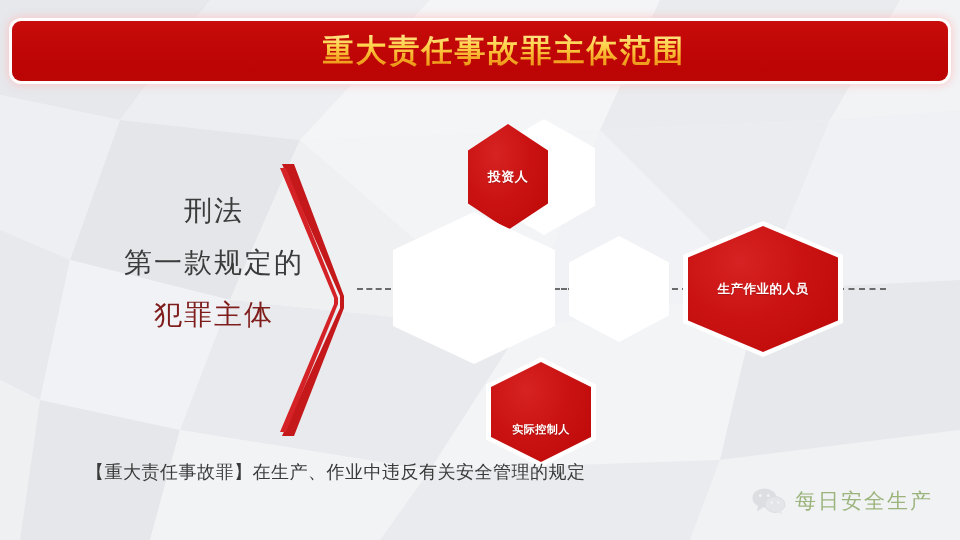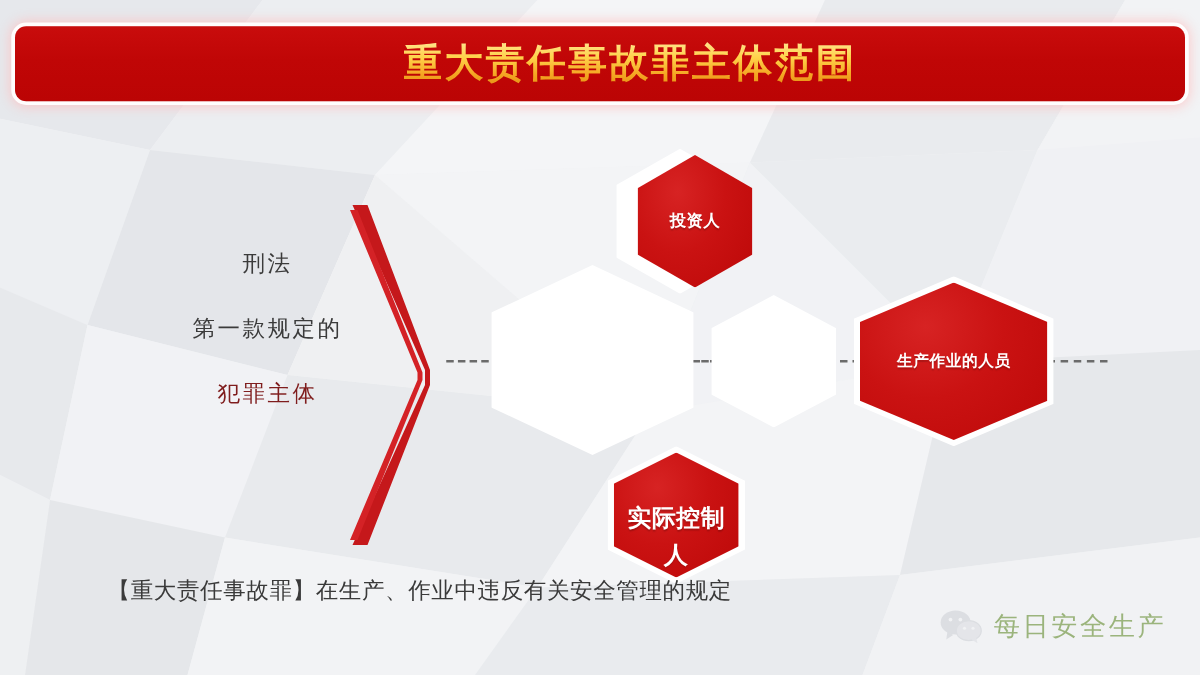--- a/index.html
+++ b/index.html
@@ -57,21 +57,21 @@
   
   .left-block {
     position: absolute;
     left: 104px;
     top: 185px;
     width: 220px;
     text-align: center;
     color: #3b3b3b;
   }
   .left-line {
-    font-size: 18px;
+    font-size: 28px;
     line-height: 52px;
     letter-spacing: 2px;
     white-space: nowrap;
   }
   .left-line.accent {
     color: #7f1d1d;
   }
 
   
   .chevron {
@@ -113,42 +113,42 @@
     font-weight: bold;
     line-height: 1.55;
     letter-spacing: 0.5px;
     text-shadow: 0 1px 1px rgba(0,0,0,0.18);
     padding: 0 6px;
   }
 
   
   
   #hex-top-outer   { left: 493px; top: 119px; width: 102px; height: 116px; }
-  #hex-top         { left: 510px; top: 124px; width:  92px; height: 106px; }
+  #hex-top         { left: 468px; top: 124px; width:  80px; height: 106px; }
   #hex-top .hex-label { font-size: 13px; }
 
   
   #hex-main-outer  { left: 393px; top: 212px; width: 162px; height: 152px; }
   #hex-main        { left: 398px; top: 217px; width: 152px; height: 142px; }
   #hex-main .hex-label { font-size: 12.5px; line-height: 2.0; }
 
   
   #hex-mid-outer   { left: 569px; top: 236px; width: 100px; height: 106px; }
   #hex-mid         { left: 574px; top: 241px; width:  90px; height:  96px; }
   #hex-mid .hex-label { font-size: 13px; }
 
   
   #hex-right-outer { left: 683px; top: 221px; width: 160px; height: 136px; }
   #hex-right       { left: 688px; top: 226px; width: 150px; height: 126px; }
   #hex-right .hex-label { font-size: 12.5px; line-height: 2.1; }
 
   
   #hex-bot-outer   { left: 486px; top: 357px; width: 110px; height: 110px; }
   #hex-bot         { left: 491px; top: 362px; width: 100px; height: 100px; }
-  #hex-bot .hex-label { font-size: 19px; margin-top: 36px; }
+  #hex-bot .hex-label { font-size: 11px; margin-top: 36px; }
 
   
   .bottom-caption {
     position: absolute;
     left: 86px;
     top: 460px;
     font-size: 18px;
     color: #3a3a3a;
     letter-spacing: 0.5px;
     white-space: nowrap;

